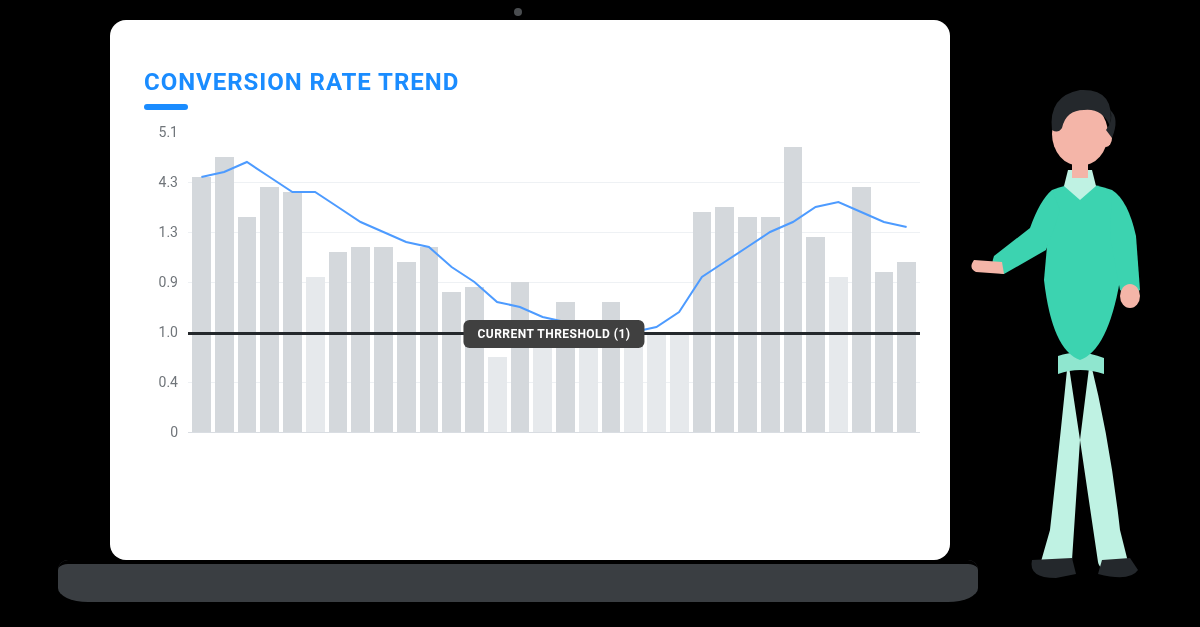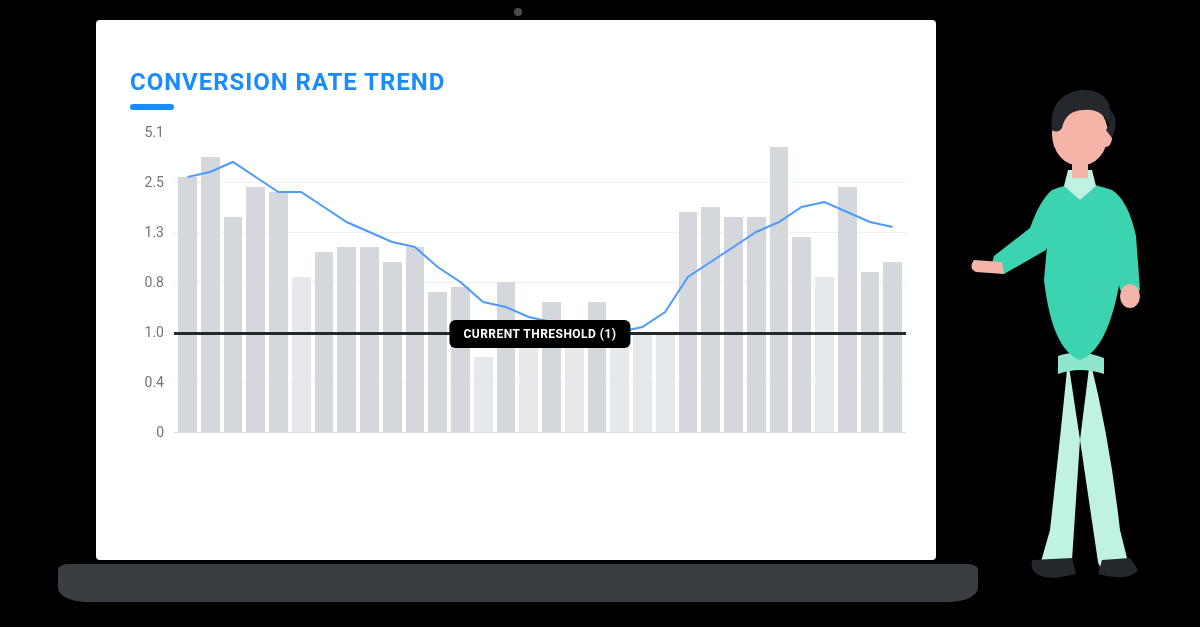--- a/index.html
+++ b/index.html
@@ -1,56 +1,56 @@
 <!DOCTYPE html>
 <html><head>
 <meta charset="utf-8">
 <style>
   html,body{margin:0;padding:0;width:1200px;height:627px;background:#000;font-family:-apple-system,BlinkMacSystemFont,"Segoe UI",Roboto,Helvetica,Arial,sans-serif;overflow:hidden}
   .stage{position:relative;width:1200px;height:627px}
   
   .laptop{position:absolute;left:58px;top:560px;width:920px;height:42px;background:#3a3e42;border-radius:10px 10px 30px 30px/10px 10px 14px 14px;box-shadow:0 8px 0 -4px #000 inset}
-  .screen{position:absolute;left:96px;top:20px;width:840px;height:540px;background:#fff;border-radius:4px;box-shadow:0 2px 2px rgba(0,0,0,.05)}
+  .screen{position:absolute;left:110px;top:20px;width:840px;height:540px;background:#fff;border-radius:16px;box-shadow:0 2px 2px rgba(0,0,0,.05)}
   .camera{position:absolute;left:514px;top:8px;width:8px;height:8px;background:#4a4d50;border-radius:50%}
   
   .title{position:absolute;left:34px;top:48px;color:#1a8cff;font-weight:700;font-size:24px;letter-spacing:.04em}
   .title-underline{position:absolute;left:34px;top:84px;width:44px;height:6px;background:#1a8cff;border-radius:3px}
   
   .chart{position:absolute;left:24px;top:112px;width:790px;height:330px}
   .plot{position:absolute;left:54px;top:0;width:732px;height:300px;border-bottom:1px solid #d9dde2}
   .ylabels{position:absolute;left:0;top:0;width:48px;height:300px}
   .ylabels span{position:absolute;right:4px;transform:translateY(-50%);font-size:14px;color:#70757a}
   .grid{position:absolute;left:0;width:100%;height:0;border-top:1px solid #eef1f4}
   .bar{position:absolute;bottom:0;background:#d4d8dc}
   .bar.light{background:#e6e9ec}
   .threshold{position:absolute;left:0;width:100%;height:0;border-top:3px solid #24282c}
-  .threshold-badge{position:absolute;left:50%;top:-15px;transform:translateX(-50%);background:#000000;color:#fff;font-size:12px;font-weight:700;letter-spacing:.04em;padding:7px 14px;border-radius:6px;white-space:nowrap}
+  .threshold-badge{position:absolute;left:50%;top:-15px;transform:translateX(-50%);background:#404040;color:#fff;font-size:12px;font-weight:700;letter-spacing:.04em;padding:7px 14px;border-radius:6px;white-space:nowrap}
   svg.line{position:absolute;left:0;top:0;width:732px;height:300px;overflow:visible}
   svg.line path{fill:none;stroke:#4d9bff;stroke-width:2}
   
   .person{position:absolute;left:980px;top:60px;width:200px;height:520px}
   .person svg{width:200px;height:520px;overflow:visible}
 </style>
 </head>
 <body>
 
 <div class="stage">
   <div class="camera"></div>
   <div class="screen">
     <div class="title">CONVERSION RATE TREND</div>
     <div class="title-underline"></div>
 
     <div class="chart">
       <div class="ylabels" id="ylabels">
           <span style="top: 300px;">0</span>
           <span style="top: 250px;">0.4</span>
           <span style="top: 200px; margin-left: 44px;">1.0</span>
-          <span style="top: 150px;">0.8</span>
+          <span style="top: 150px;">0.9</span>
           <span style="top: 100px;">1.3</span>
-          <span style="top: 50px;">2.5</span>
+          <span style="top: 50px;">4.3</span>
           <span style="top: 0px;">5.1</span>
         </div>
       <div class="plot" id="plot">
           <div class="grid" style="top: 50px;"></div>
           <div class="grid" style="top: 100px;"></div>
           <div class="grid" style="top: 150px;"></div>
           <div class="grid" style="top: 200px;"></div>
           <div class="grid" style="top: 250px;"></div>
 
         <div class="bar" style="left: 4px; width: 18.75px; height: 255px;"></div>

